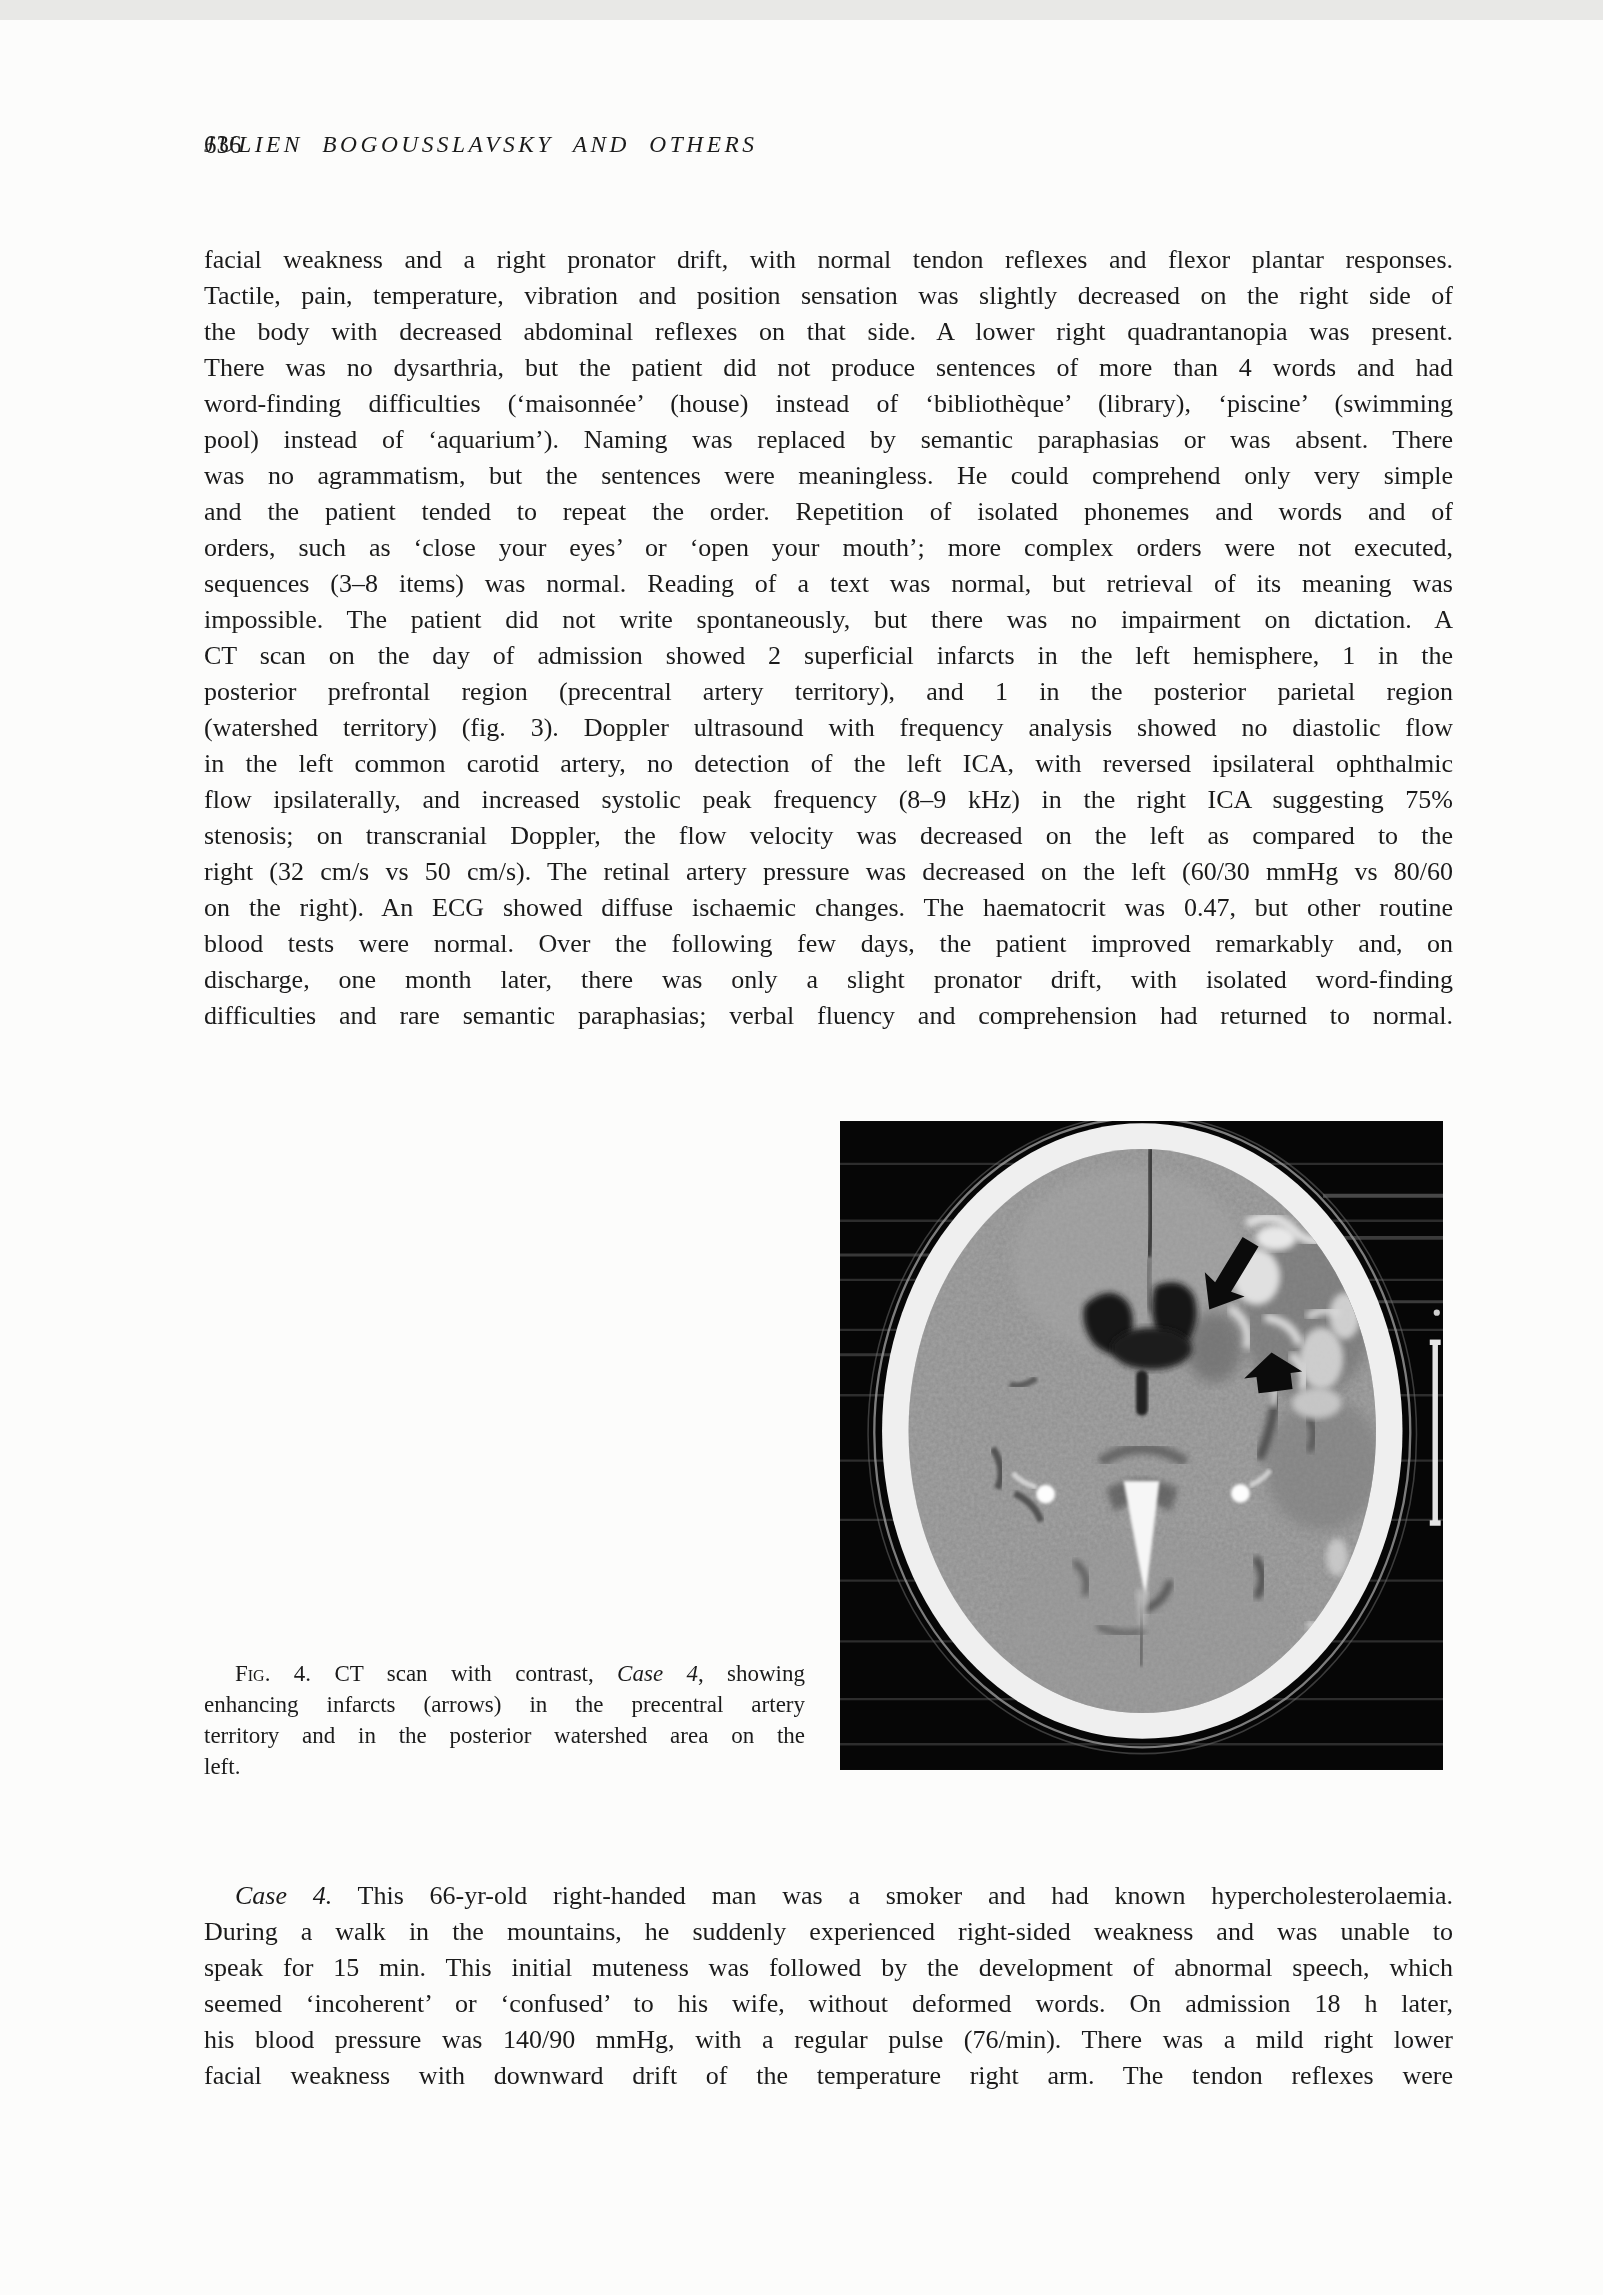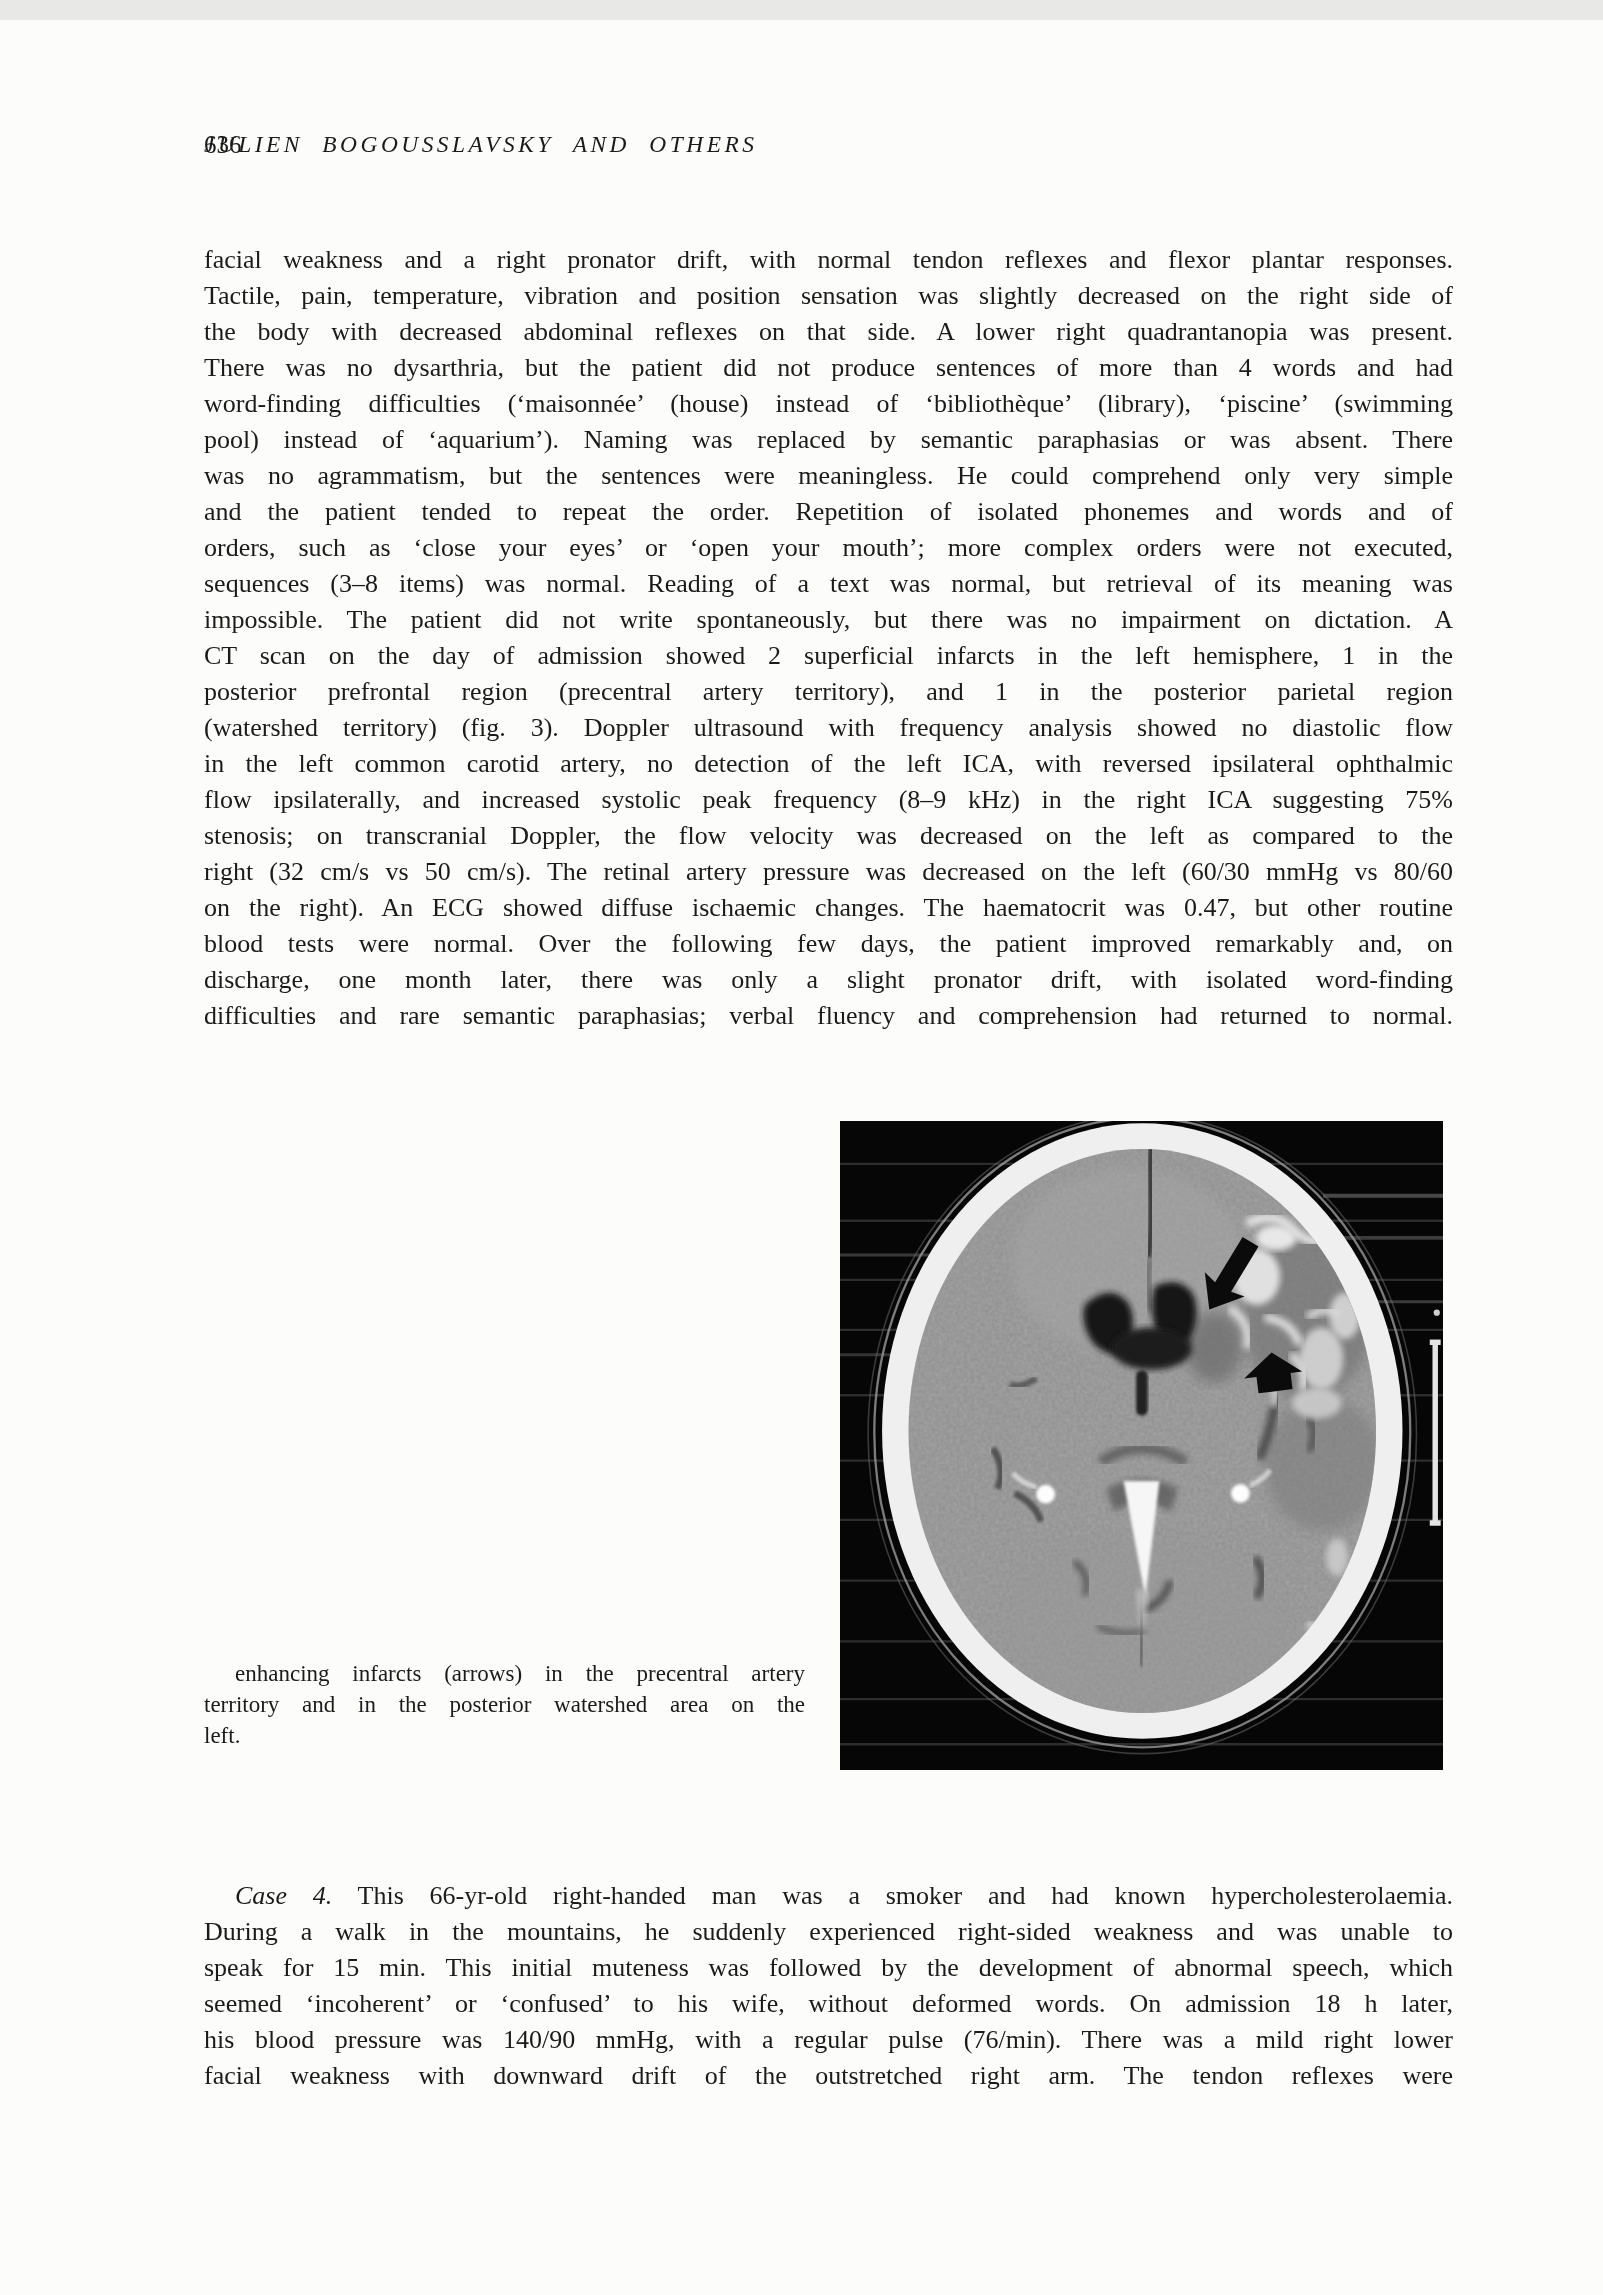--- a/index.html
+++ b/index.html
@@ -181,32 +181,33 @@
       <g stroke="#e4e4e4" stroke-width="7" fill="none">
         <path d="M757,284 h14"></path>
         <path d="M764,284 v232"></path>
         <path d="M757,516 h14"></path>
       </g>
       <circle cx="766" cy="246" r="4" fill="#cfcfcf"></circle>
     </svg>
   </div>
 
   <div class="para caption">
+      <div class="line"><span class="sc">Fig.</span><span> 4. CT scan with contrast, </span><span class="it">Case 4</span><span>, showing</span></div>
       <div class="line"><span>enhancing infarcts (arrows) in the precentral artery</span></div>
       <div class="line"><span>territory and in the posterior watershed area on the</span></div>
       <div class="line"><span>left.</span></div>
     </div>
 
   <div class="para casepara">
       <div class="line"><span class="it">Case 4.</span><span> This 66-yr-old right-handed man was a smoker and had known hypercholesterolaemia.</span></div>
       <div class="line"><span>During a walk in the mountains, he suddenly experienced right-sided weakness and was unable to</span></div>
       <div class="line"><span>speak for 15 min. This initial muteness was followed by the development of abnormal speech, which</span></div>
       <div class="line"><span>seemed ‘incoherent’ or ‘confused’ to his wife, without deformed words. On admission 18 h later,</span></div>
       <div class="line"><span>his blood pressure was 140/90 mmHg, with a regular pulse (76/min). There was a mild right lower</span></div>
-      <div class="line"><span>facial weakness with downward drift of the outstretched right arm. The tendon reflexes were</span></div>
+      <div class="line"><span>facial weakness with downward drift of the temperature right arm. The tendon reflexes were</span></div>
     </div>
 
   <div class="artifact" style="left:51px;   top:2292px; width:101px;"></div>
   <div class="artifact" style="left:153px;  top:2290px; width:321px;"></div>
   <div class="artifact" style="left:474px;  top:2288px; width:315px;"></div>
   <div class="artifact" style="left:789px; top:2287px; width:314px;"></div>
   <div class="artifact" style="left:1103px; top:2285px; width:304px;"></div>
   <div class="artifact" style="left:1407px; top:2284px; width:160px;"></div>
 
 </div>

